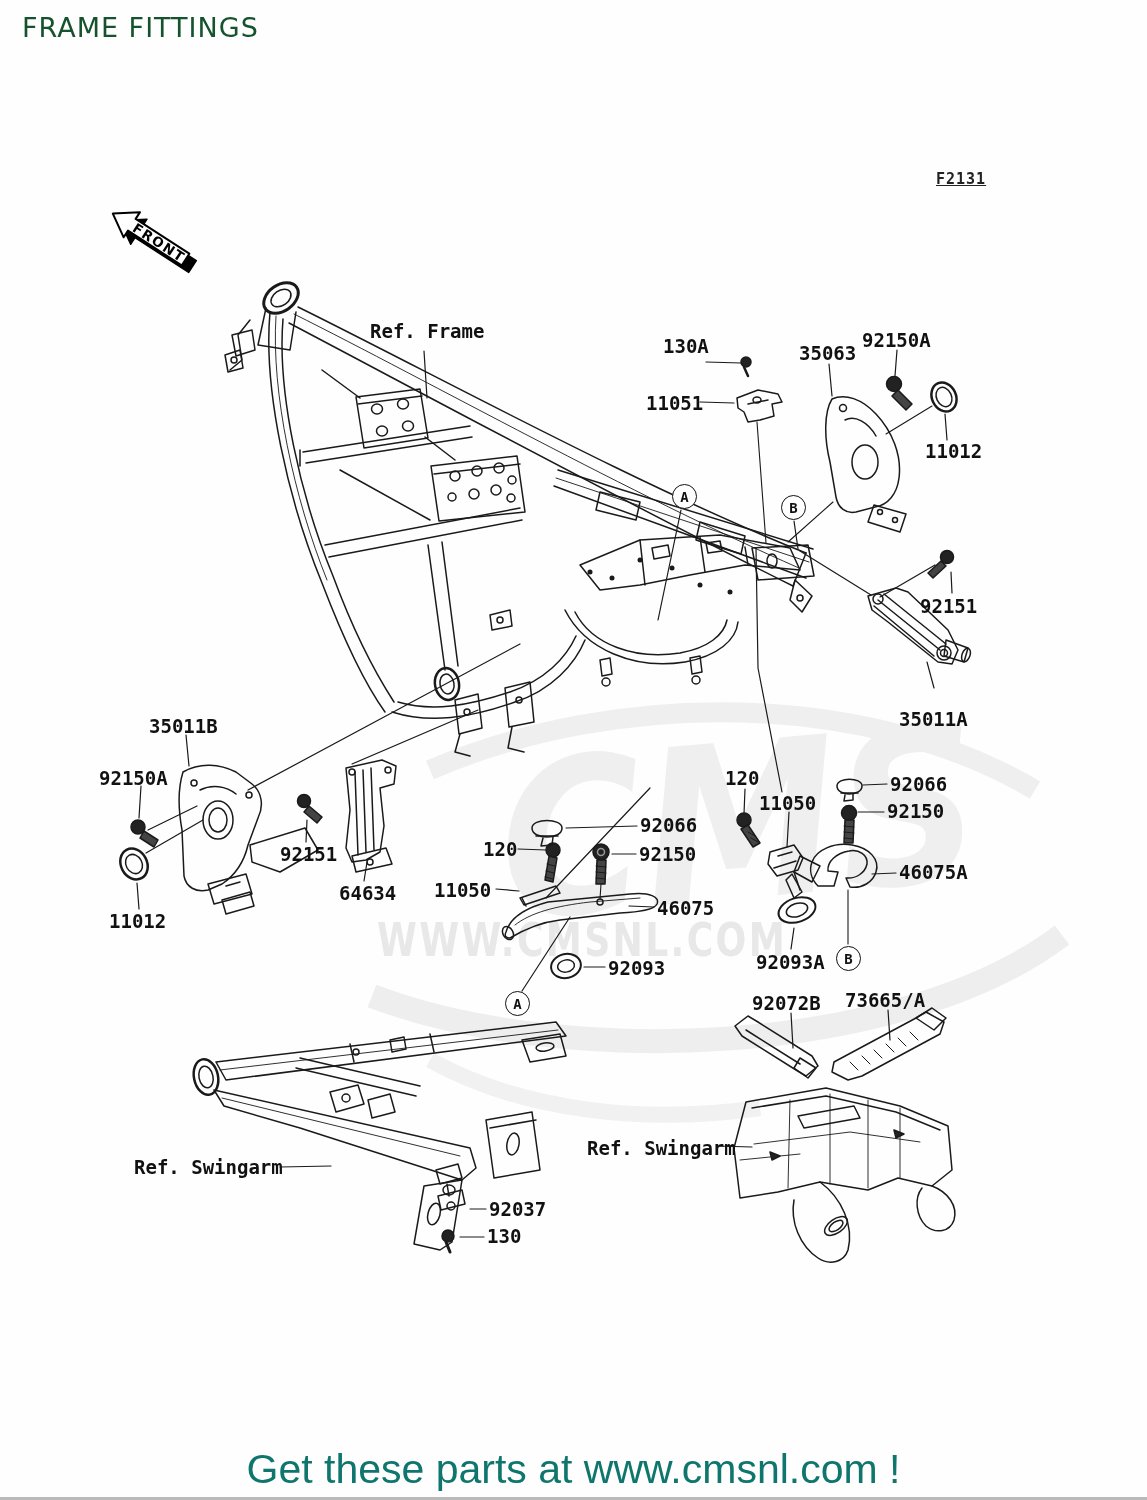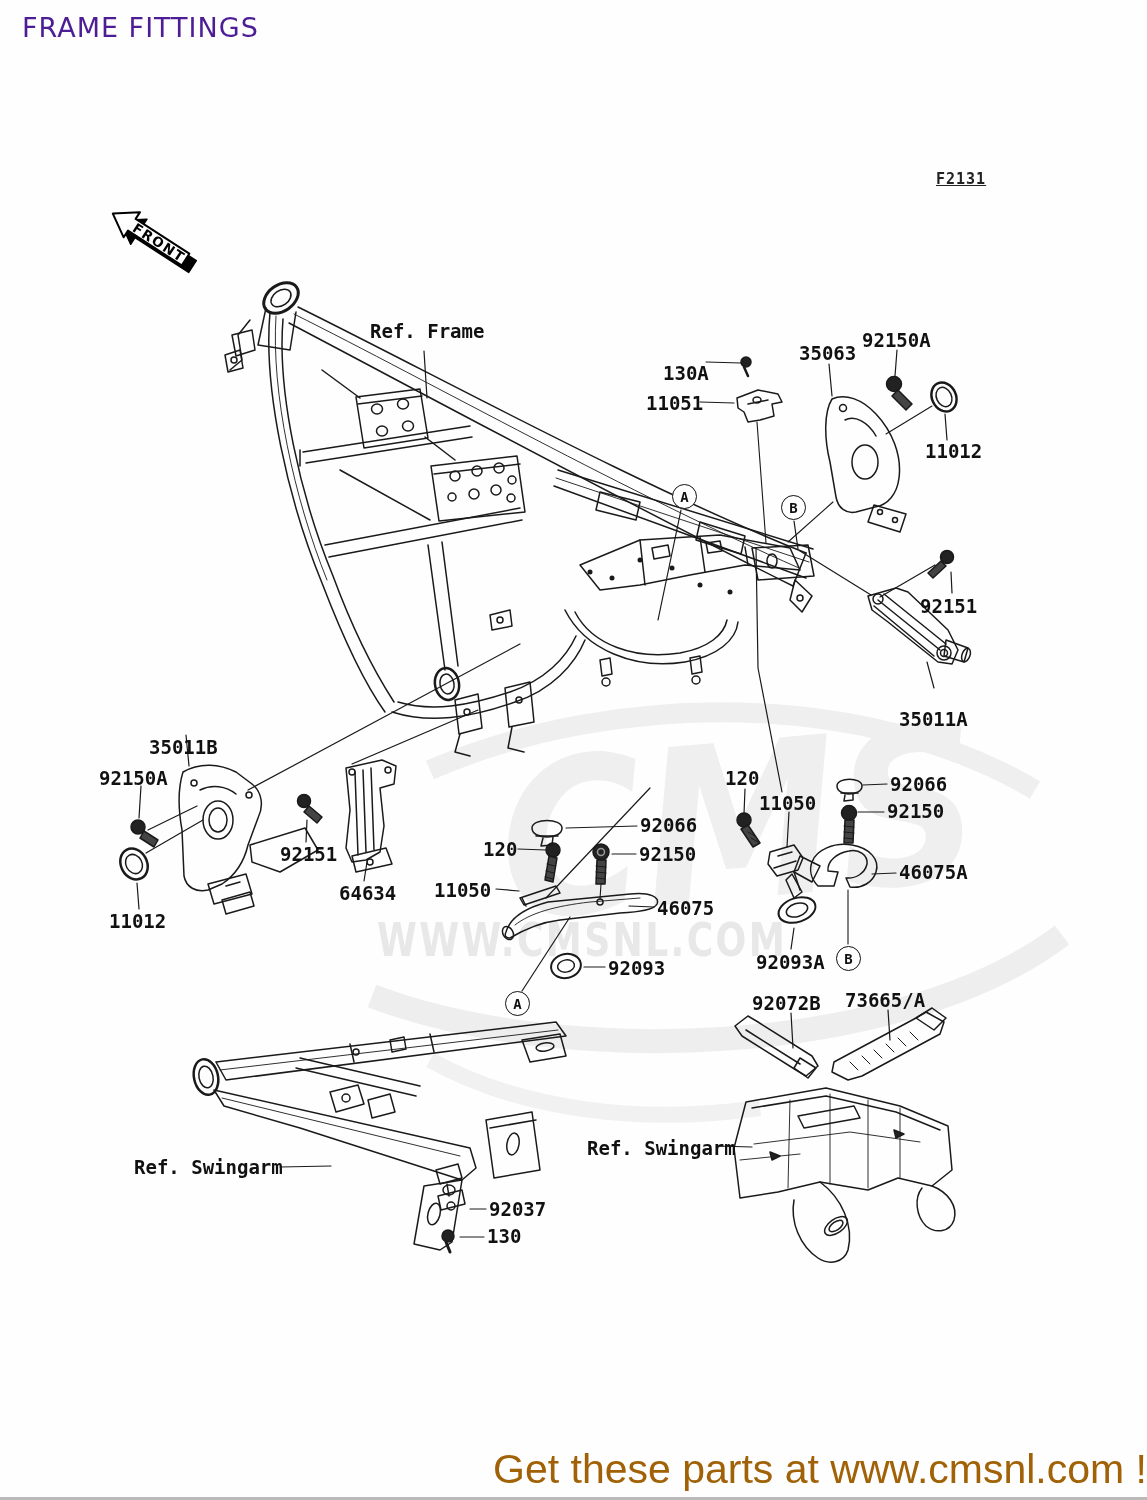--- a/index.html
+++ b/index.html
@@ -1,32 +1,32 @@
 <!DOCTYPE html>
 <html><head>
 <meta charset="utf-8">
 <style>
   html,body{margin:0;padding:0;background:#fff;}
   .page{position:relative;width:1147px;height:1500px;background:#fefefe;overflow:hidden;
         font-family:"DejaVu Sans",sans-serif;}
   .diagram-svg{position:absolute;left:0;top:0;z-index:1;}
   .title{position:absolute;left:22px;top:12px;z-index:2;
          font:400 27px "DejaVu Sans","Liberation Sans",sans-serif;
-         color:#4c1d95;letter-spacing:1px;white-space:nowrap;}
+         color:#14532d;letter-spacing:1px;white-space:nowrap;}
   .figcode{position:absolute;left:936px;top:170px;z-index:2;
            font:700 15px "DejaVu Sans Mono","Liberation Mono",monospace;
            color:#222;letter-spacing:1px;text-decoration:underline;}
   .plabel{position:absolute;z-index:2;white-space:nowrap;
           font:700 19px "DejaVu Sans Mono","Liberation Mono",monospace;
           color:#111;}
   .marker{position:absolute;z-index:3;width:23px;height:23px;border:1.8px solid #111;
           border-radius:50%;background:#fff;display:flex;align-items:center;justify-content:center;
           font:700 14px "DejaVu Sans Mono","Liberation Mono",monospace;color:#111;}
-  .banner{position:absolute;left:0;right:0;top:1446px;z-index:2;text-align:right;
-          font:400 41px "Liberation Sans",sans-serif;color:#a16207;white-space:nowrap;}
+  .banner{position:absolute;left:0;right:0;top:1446px;z-index:2;text-align:center;
+          font:400 41px "Liberation Sans",sans-serif;color:#0f766e;white-space:nowrap;}
   .bottom-edge{position:absolute;left:0;right:0;bottom:0;height:3px;background:#bababa;z-index:4;}
 </style>
 </head>
 <body>
 
 <div class="page">
 
   <div class="title">FRAME FITTINGS</div>
   <div class="figcode">F2131</div>
 
@@ -325,28 +325,28 @@
         <path d="M791,1013 L793,1048"></path>
         <path d="M888,1010 L890,1040"></path>
         <path d="M280,1167 L331,1166"></path>
         <path d="M470,1209 L486,1209"></path>
         <path d="M460,1237 L484,1237"></path>
         <path d="M717,1146 L752,1147"></path>
       </g>
     </g>
   </svg>
 
-  <div class="plabel" style="left:663px;top:362px">130A</div>
+  <div class="plabel" style="left:663px;top:335px">130A</div>
   <div class="plabel" style="left:646px;top:392px">11051</div>
   <div class="plabel" style="left:799px;top:342px">35063</div>
   <div class="plabel" style="left:862px;top:329px">92150A</div>
   <div class="plabel" style="left:925px;top:440px">11012</div>
   <div class="plabel" style="left:920px;top:595px">92151</div>
   <div class="plabel" style="left:899px;top:708px">35011A</div>
-  <div class="plabel" style="left:149px;top:736px">35011B</div>
+  <div class="plabel" style="left:149px;top:715px">35011B</div>
   <div class="plabel" style="left:99px;top:767px">92150A</div>
   <div class="plabel" style="left:280px;top:843px">92151</div>
   <div class="plabel" style="left:339px;top:882px">64634</div>
   <div class="plabel" style="left:109px;top:910px">11012</div>
   <div class="plabel" style="left:483px;top:838px">120</div>
   <div class="plabel" style="left:434px;top:879px">11050</div>
   <div class="plabel" style="left:640px;top:814px">92066</div>
   <div class="plabel" style="left:639px;top:843px">92150</div>
   <div class="plabel" style="left:657px;top:897px">46075</div>
   <div class="plabel" style="left:608px;top:957px">92093</div>

